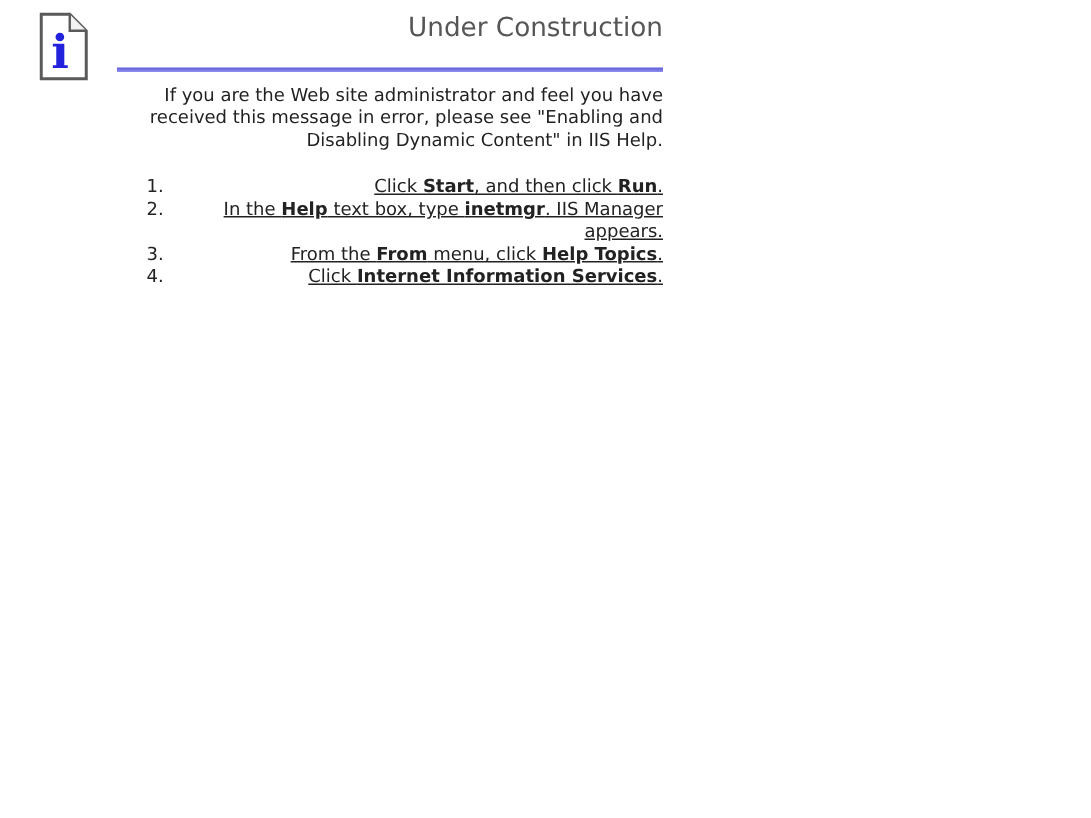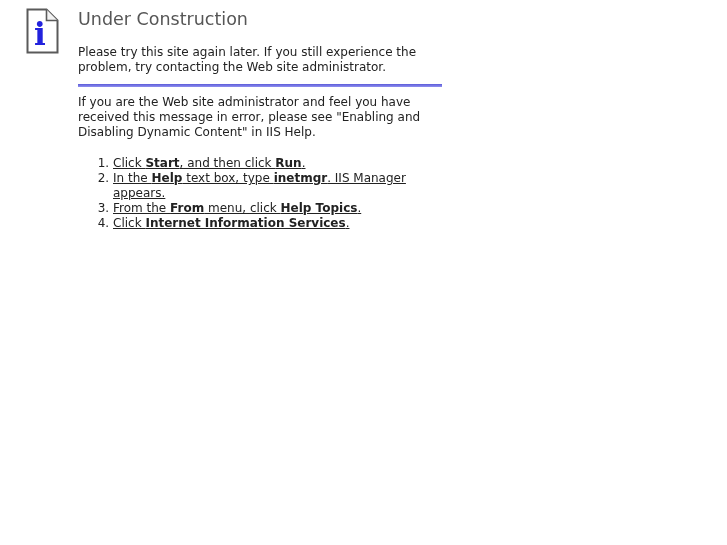--- a/index.html
+++ b/index.html
@@ -24,20 +24,21 @@
   .icon-wrap {
     flex: none;
     width: 33px;
     height: 46px;
     margin-right: 19px;
   }
   .content {
     width: 364px;
     font-size: 12px;
     line-height: 15px;
+    text-align: right;
   }
   h1.page-title {
     font-size: 17.5px;
     line-height: 22px;
     font-weight: 400;
     color: #565656;
     margin: 0 0 15px 0;
   }
   p.body-par {
     margin: 0 0 12px 0;
@@ -79,21 +80,20 @@
         <path d="M1.5 1.5 H20.5 L31.5 12.5 V44.5 H1.5 Z" fill="#ffffff" stroke="#5a5a5a" stroke-width="2" stroke-linejoin="miter"></path>
         <path d="M20.5 1.5 V12.5 H31.5" fill="#f2f2f2" stroke="#5a5a5a" stroke-width="1.6"></path>
         <text x="14" y="37" text-anchor="middle" font-family="'DejaVu Serif', serif" font-size="31" font-weight="bold" fill="#2222dd">i</text>
       </svg>
     </div>
 
     <div class="content">
       <h1 class="page-title">Under Construction</h1>
 
 
-      <p class="body-par tight">Please try this site again later. If you still experience the problem, try contacting the Web site administrator.</p>
 
       <hr class="divider">
 
       <p class="body-par tight">If you are the Web site administrator and feel you have received this message in error, please see "Enabling and Disabling Dynamic Content" in IIS Help.</p>
 
 
       <ol class="steps">
         <li><span>Click </span><b>Start</b><span>, and then click </span><b>Run</b><span>.</span></li>
         <li><span>In the </span><b>Help</b><span> text box, type </span><b>inetmgr</b><span>. IIS Manager appears.</span></li>
         <li><span>From the </span><b>From</b><span> menu, click </span><b>Help Topics</b><span>.</span></li>

